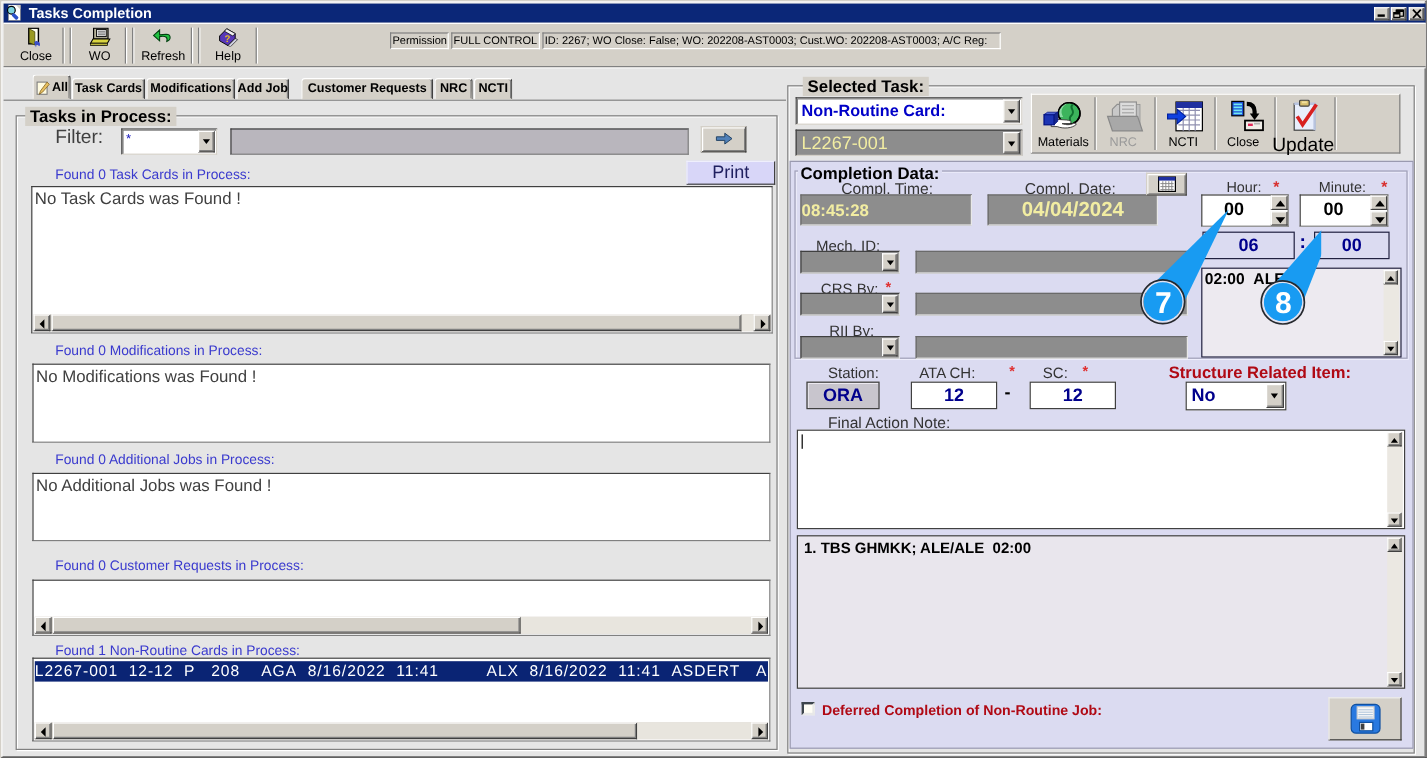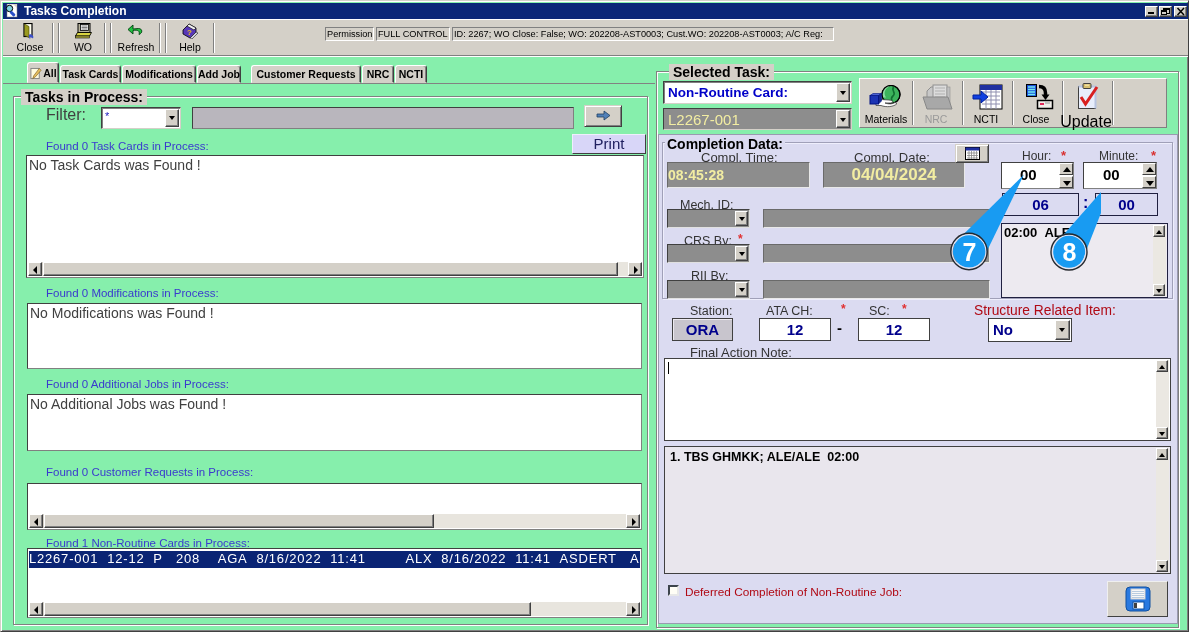--- a/index.html
+++ b/index.html
@@ -1,18 +1,18 @@
 <!DOCTYPE html>
 <html><head>
 <meta charset="utf-8">
 <style>
 * { margin:0; padding:0; box-sizing:border-box; }
 html,body { width:1189px; height:632px; overflow:hidden; }
 body { font-family:"Liberation Sans", sans-serif; background:#d4d0c8; position:relative; }
-#win { position:absolute; left:0; top:0; width:1189px; height:632px; background:#86efac;
+#win { position:absolute; left:0; top:0; width:1189px; height:632px; background:#e5e5e5;
   border-top:1px solid #d4d0c8; border-left:1px solid #d4d0c8; border-right:1px solid #404040; border-bottom:1px solid #404040;
   box-shadow: inset 1px 1px 0 #fff, inset -1px -1px 0 #808080; }
 .abs { position:absolute; }
 .raised2 { border:1px solid; border-color:#d4d0c8 #404040 #404040 #d4d0c8; box-shadow: inset 1px 1px 0 #fff, inset -1px -1px 0 #808080; }
 .lbl { color:#3a3ace; font-size:11.5px; }
 .graybox { background:#8d8d8d; border:1px solid; border-color:#6a6a6a #e8e8e8 #e8e8e8 #6a6a6a; }
 .khaki { color:#f2eda2; font-weight:bold; }
 
 #title { left:2px; top:2px; width:1185px; height:16px; background:#0b2778; }
 #title .txt { position:absolute; left:21px; top:1px; color:#fff; font-weight:bold; font-size:12px; }
@@ -30,21 +30,21 @@
 
 .list { background:#fff; border:1px solid; border-color:#404040 #808080 #808080 #404040; }
 .ltxt { position:absolute; left:2px; top:1px; font-size:14px; color:#404040; white-space:nowrap; }
 .hscroll { position:absolute; left:1px; bottom:1px; right:1px; height:14px; background:#d4d0c8; }
 .sbtn { position:absolute; width:14px; height:14px; background:#d4d0c8; border:1px solid; border-color:#fff #404040 #404040 #fff; box-shadow: inset -1px -1px 0 #808080, inset 1px 1px 0 #d4d0c8; }
 .arr { position:absolute; width:0; height:0; }
 .thumb { position:absolute; top:0; height:14px; background:#d4d0c8; border:1px solid; border-color:#fff #404040 #404040 #fff; box-shadow: inset -1px -1px 0 #808080; }
 .strack { background:#e8e5de; }
 
 .navy { color:#00008c; font-weight:bold; }
-.redlbl { color:#b00914; font-weight:normal; }
+.redlbl { color:#b00914; font-weight:bold; }
 .combobtn { position:absolute; top:1px; right:1px; bottom:1px; width:14px; background:#d4d0c8; border:1px solid; border-color:#fff #404040 #404040 #fff; box-shadow: inset -1px -1px 0 #808080; }
 .cbarr { position:absolute; left:3px; top:6px; width:0; height:0; border:3.5px solid transparent; border-top:4.5px solid #000; }
 .vscroll { position:absolute; top:1px; bottom:1px; right:1px; width:13px; background:#ebe8e2; }
 </style>
 </head>
 <body>
 <div id="win">
 
   <div class="abs" id="title">
     <svg class="abs" style="left:2px;top:1px" width="14" height="14" viewBox="0 0 14 14">

